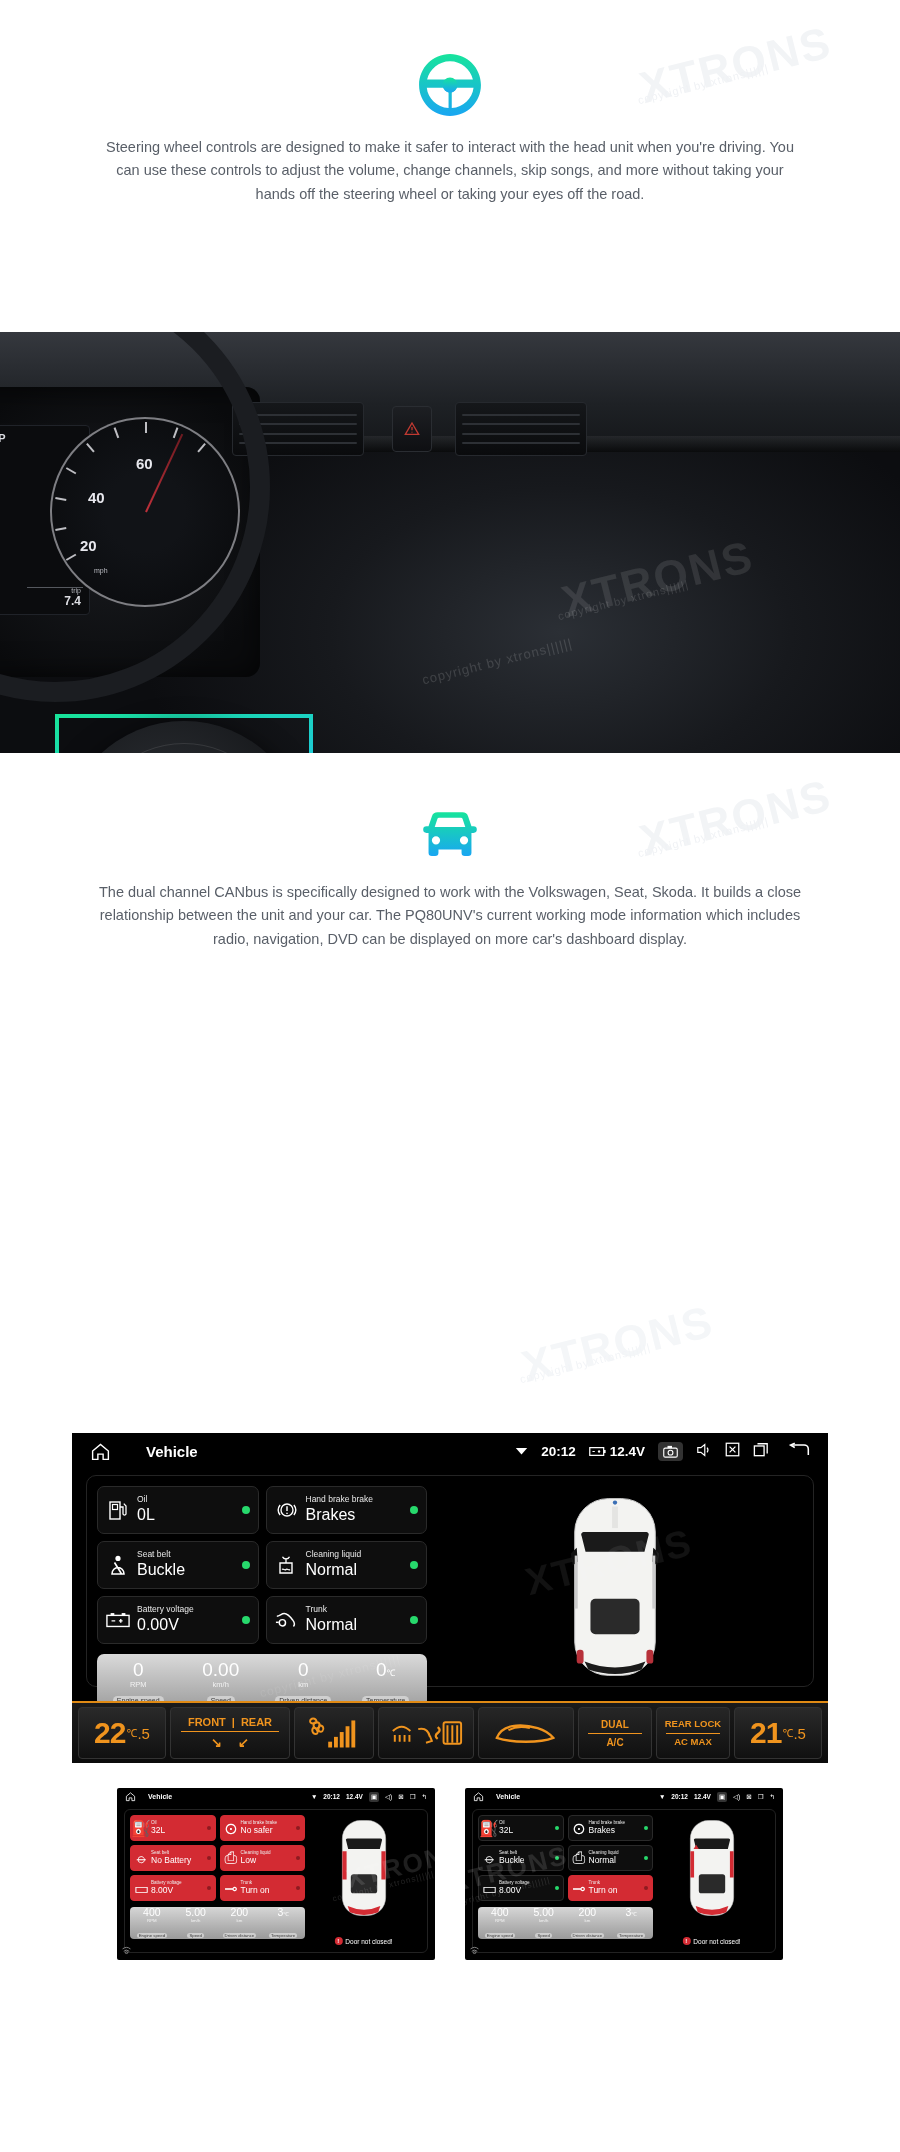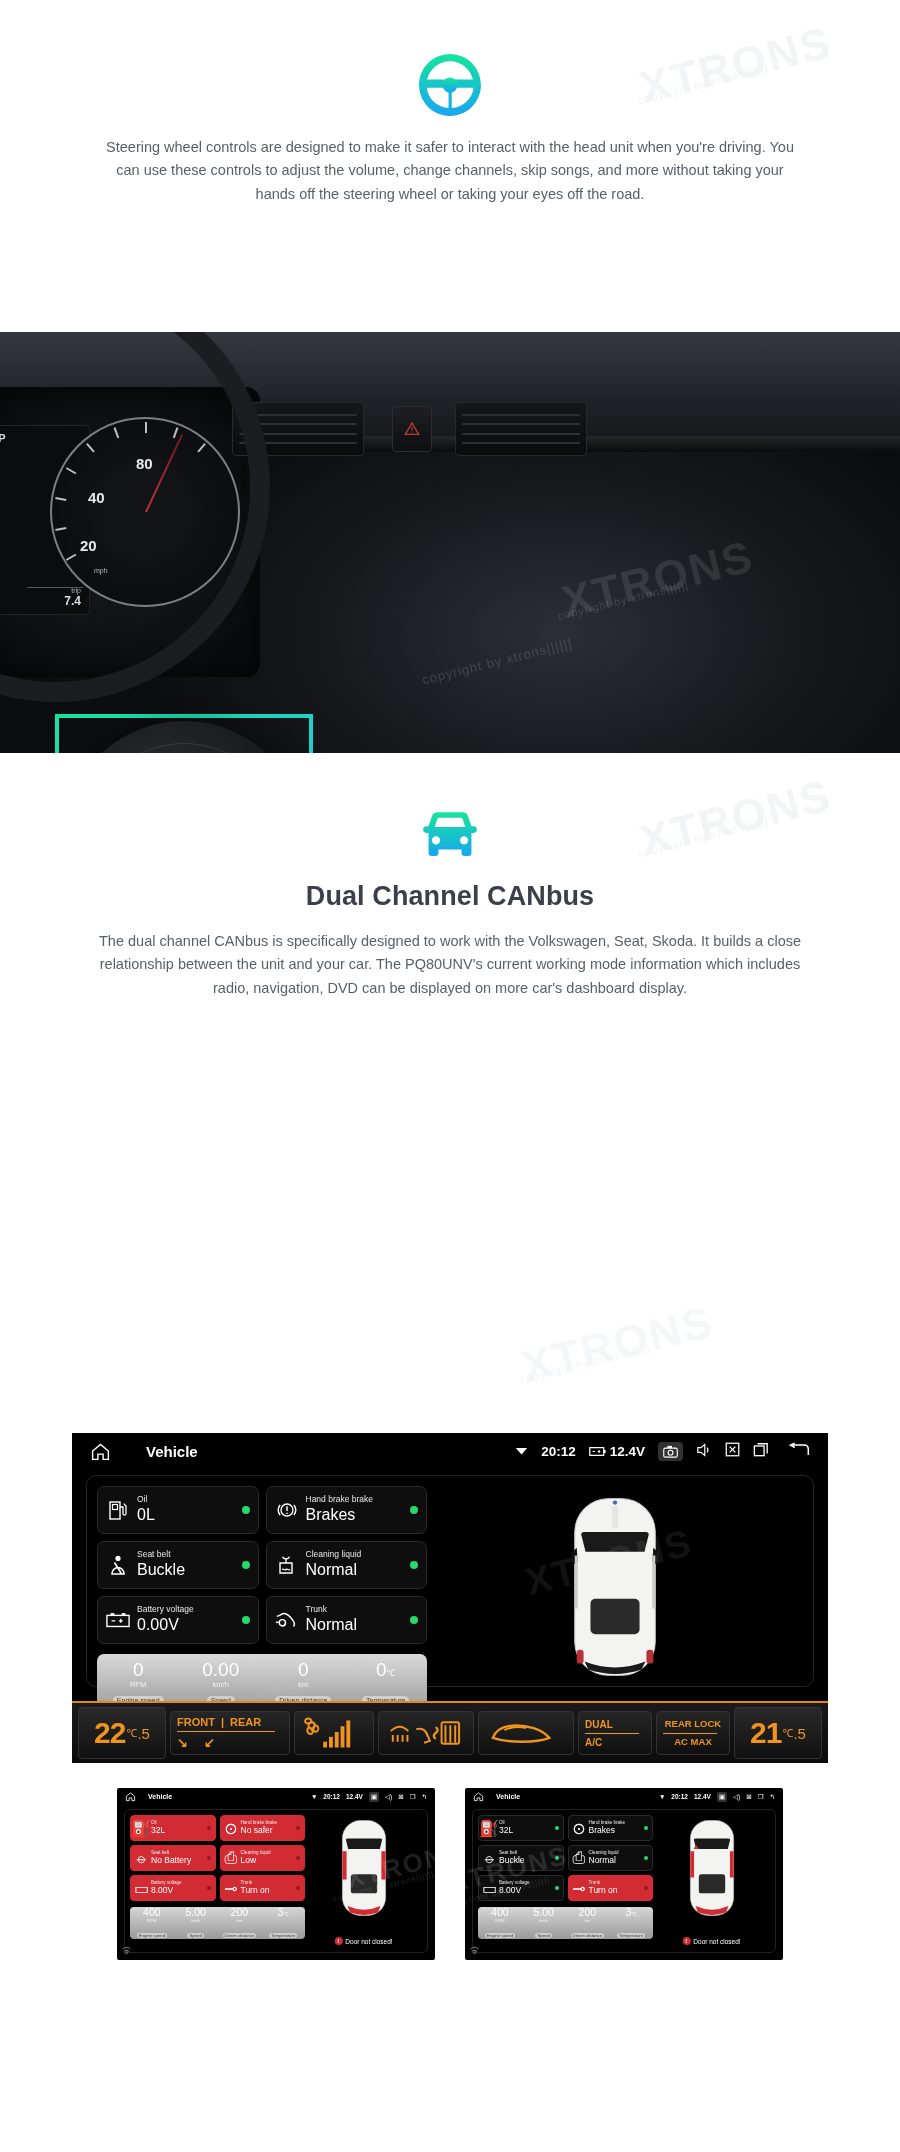--- a/index.html
+++ b/index.html
@@ -204,23 +204,23 @@
   }
   .cl-temp {
     width:88px; height:52px; background:linear-gradient(180deg,#2a2a2a,#111);
     border:1px solid #333; border-radius:4px; color:#f0941e;
     display:flex; align-items:center; justify-content:center;
   }
   .cl-temp .big{font-size:30px;font-weight:bold;letter-spacing:-1px;}
   .cl-temp .sup{font-size:11px;line-height:1;margin-left:1px;}
   .cl-temp .dec{font-size:15px;}
   .cl-cell {
-    height:44px; background:linear-gradient(180deg,#262626,#101010);
+    height:52px; background:linear-gradient(180deg,#262626,#101010);
     border:1px solid #333; border-radius:4px; color:#f0941e;
-    display:flex; flex-direction:column; justify-content:center;
+    display:flex; flex-direction:column; align-items:center; justify-content:center;
     font-size:11px; font-weight:bold; padding:0 6px;
   }
   .cl-fr { width:120px; }
   .cl-fr .tops{display:flex;gap:6px;align-items:center;}
   .cl-fr .rule{width:92%;height:1px;background:#f0941e;margin:3px 0;}
   .cl-fr .bots{display:flex;gap:16px;font-size:13px;}
   .cl-icon { width:80px; font-size:20px; }
   .cl-wide { width:96px; font-size:22px; }
   .cl-dual { width:74px; font-size:10px; }
   .cl-dual .rule{width:90%;height:1px;background:#f0941e;margin:3px 0;}
@@ -318,21 +318,21 @@
           <div class="tick" style="transform:rotate(-100deg)"></div>
           <div class="tick" style="transform:rotate(-80deg)"></div>
           <div class="tick" style="transform:rotate(-60deg)"></div>
           <div class="tick" style="transform:rotate(-40deg)"></div>
           <div class="tick" style="transform:rotate(-20deg)"></div>
           <div class="tick" style="transform:rotate(0deg)"></div>
           <div class="tick" style="transform:rotate(20deg)"></div>
           <div class="tick" style="transform:rotate(40deg)"></div>
           <div class="num n20">20</div>
           <div class="num n40">40</div>
-          <div class="num n60">80</div>
+          <div class="num n60">60</div>
           <div class="mph">mph</div>
           <div class="needle"></div>
         </div>
       </div>
 
       <div class="vent v1">
           <i></i>
           <i></i>
           <i></i>
           <i></i>
@@ -375,21 +375,20 @@
         <svg width="66" height="52" viewBox="0 0 80 62">
           <defs>
             <linearGradient id="gr2" x1="0" y1="0" x2="0" y2="1">
               <stop offset="0%" stop-color="#17e49c"></stop>
                 <stop offset="100%" stop-color="#19a6f2"></stop>
             </linearGradient>
           </defs>
           <path fill="url(#gr2)" d="M18 6c1-3.4 3.6-5 7-5h30c3.4 0 6 1.6 7 5l4 12h2.5a4 4 0 0 1 0 8H66v24a4 4 0 0 1-4 4h-4a4 4 0 0 1-4-4v-4H26v4a4 4 0 0 1-4 4h-4a4 4 0 0 1-4-4V26h-2.5a4 4 0 0 1 0-8H14L18 6zm6.8 3-3.3 10h37l-3.3-10a2 2 0 0 0-1.9-1.4H26.7A2 2 0 0 0 24.8 9zM23 30a5 5 0 1 0 0 10 5 5 0 0 0 0-10zm34 0a5 5 0 1 0 0 10 5 5 0 0 0 0-10zM33 32h14v6H33v-6z"></path>
         </svg>
       </div>
-      <h2 class="sec-title">Dual Channel CANbus</h2>
       <p class="sec-desc">The dual channel CANbus is specifically designed to work with the Volkswagen, Seat, Skoda. It builds a close relationship between the unit and your car. The PQ80UNV's current working mode information which includes radio, navigation, DVD can be displayed on more car's dashboard display.</p>
     </div>
 
     <div class="vui">
       <div class="vui-status">
         <span class="vui-home">
           <svg width="21" height="21" viewBox="0 0 24 24">
               <path d="M3 11.5 12 4l9 7.5V21h-6v-6H9v6H3z" fill="none" stroke="#fff" stroke-width="1.6"></path>
             </svg>
         </span>

